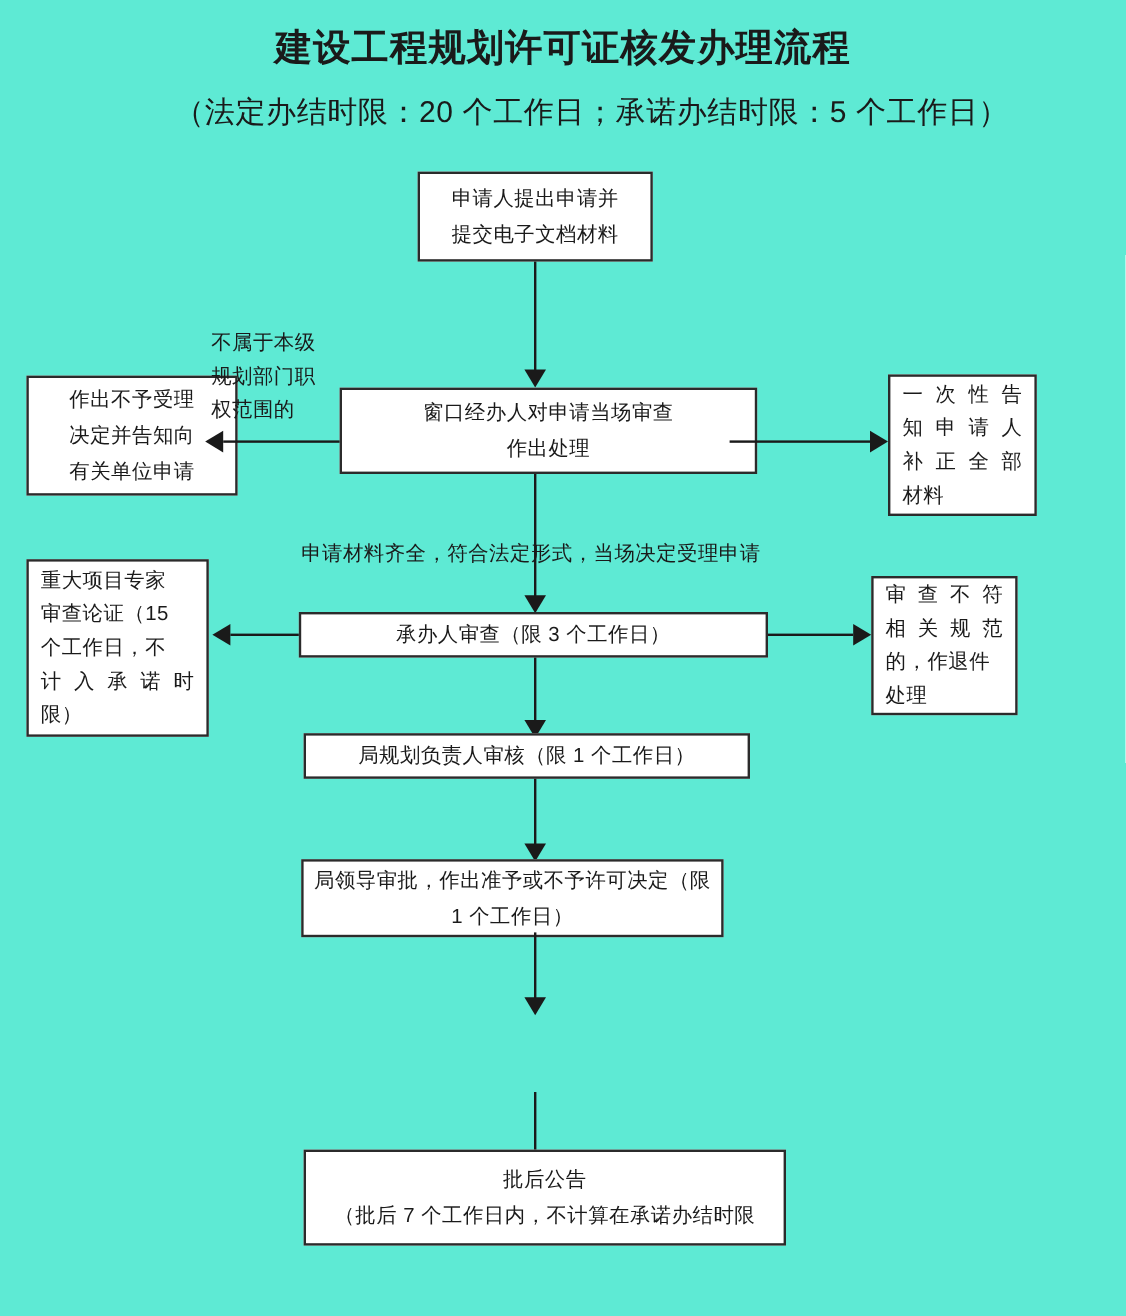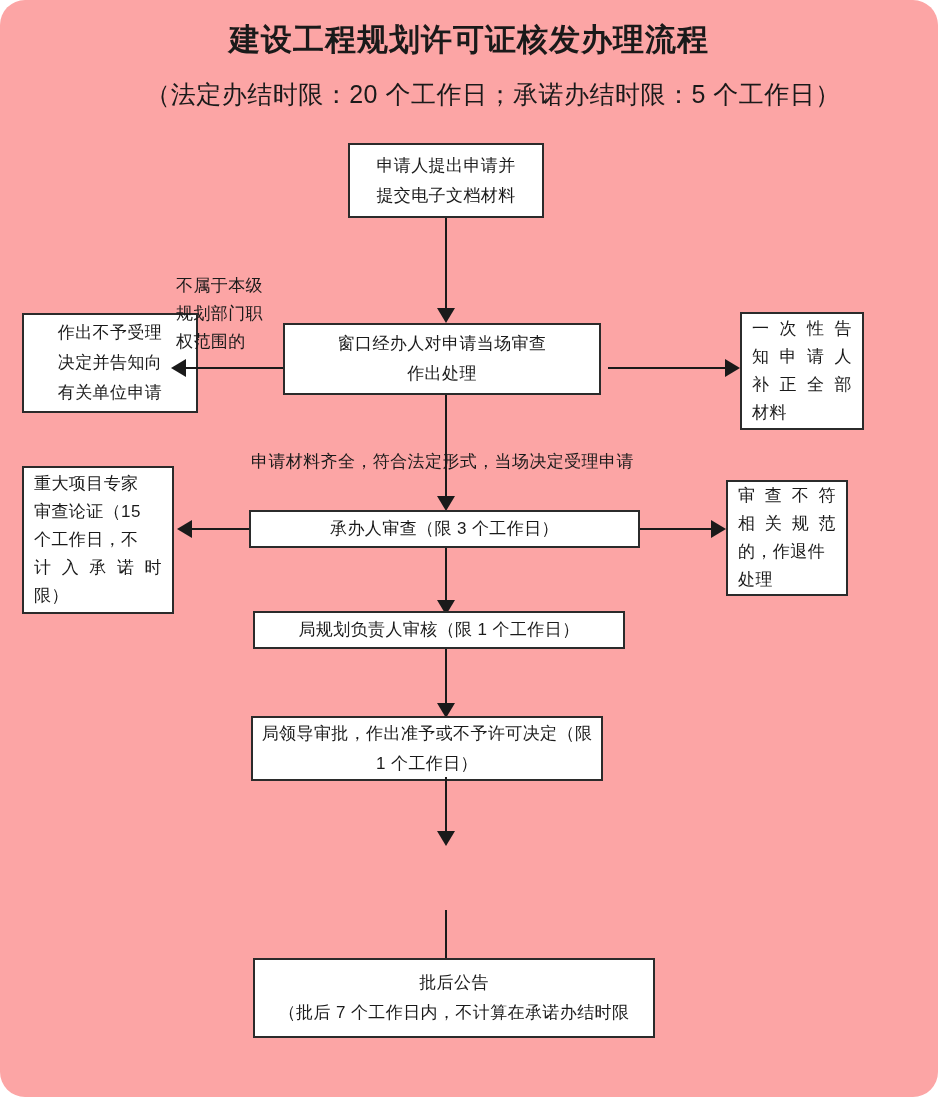--- a/index.html
+++ b/index.html
@@ -9,23 +9,22 @@
     background: #ffffff;
   }
   body {
     font-family: "Liberation Sans", "DejaVu Sans", sans-serif;
     color: #1a1a1a;
   }
   #page {
     position: relative;
     width: 938px;
     height: 1097px;
-    background: #fca5a5;
+    background: #5eead4;
     overflow: hidden;
-    border-radius: 25px;
   }
 
   
   .title {
     position: absolute;
     left: 0;
     top: 20px;
     width: 938px;
     text-align: center;
     font-size: 31px;
@@ -138,21 +137,21 @@
   <div class="subtitle">（法定办结时限：20 个工作日；承诺办结时限：5 个工作日）</div>
 
   <div class="node" style="left:348px; top:143px; width:196px; height:75px;">
     <span class="ln">申请人提出申请并</span>
     <span class="ln">提交电子文档材料</span>
   </div>
 
   <div class="vline" style="left:445px; top:218px; height:94px;"></div>
   <div class="arrow-down" style="left:437px; top:308px;"></div>
 
-  <div class="node" style="left:283px; top:323px; width:318px; height:72px;">
+  <div class="node" style="left:283px; top:323px; width:348px; height:72px;">
     <span class="ln">窗口经办人对申请当场审查</span>
     <span class="ln">作出处理</span>
   </div>
 
   <div class="node" style="left:22px; top:313px; width:176px; height:100px;">
     <span class="ln">作出不予受理</span>
     <span class="ln">决定并告知向</span>
     <span class="ln">有关单位申请</span>
   </div>
   <div class="hline" style="left:186px; top:367px; width:97px;"></div>

